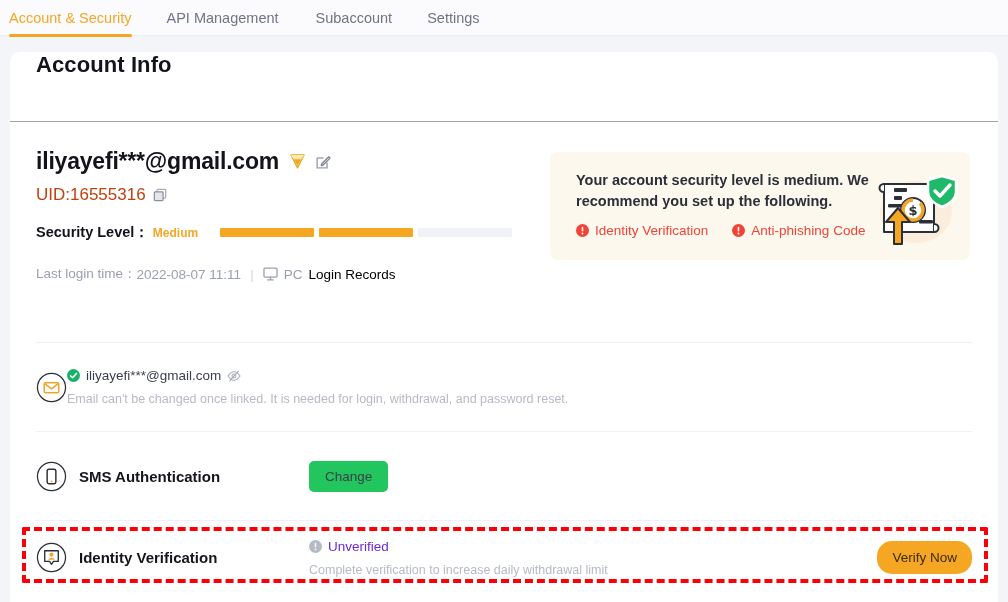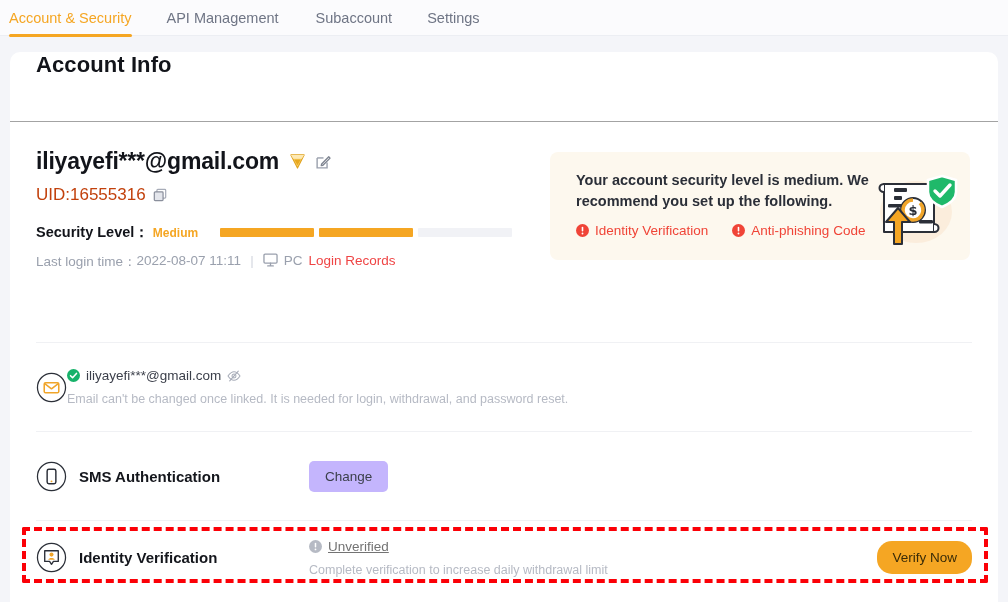--- a/index.html
+++ b/index.html
@@ -84,27 +84,27 @@
     display: flex; align-items: center;
     margin-top: 18px;
   }
   .seclevel-label { font-size: 14.5px; color: #12141a; font-weight: bold; }
   .seclevel-value { font-size: 12px; color: #f5a623; font-weight: bold; margin-left: 4px; }
   .bars { display: flex; gap: 5px; margin-left: 22px; }
   .bar { width: 94px; height: 9px; border-radius: 1px; background: #f1f2f6; }
   .bar.on { background: #f5a623; }
 
   .login-row {
-    display: flex; align-items: flex-start;
-    margin-top: 11px;
+    display: flex; align-items: center;
+    margin-top: 23px;
     font-size: 13.5px; color: #9aa0ad;
   }
   .login-sep { margin: 0 9px; color: #d3d6de; }
   .pc-ico { width: 15px; height: 14px; display: block; margin-right: 6px; }
-  .login-link { color: #ef4444; margin-left: 6px; cursor: pointer; }
+  .login-link { color: #000000; margin-left: 6px; cursor: pointer; }
 
   
   .recommend {
     position: absolute;
     left: 540px; top: 100px;
     width: 420px; height: 108px;
     background: #fdf8ee;
     border-radius: 8px;
     padding: 18px 0 0 26px;
   }
@@ -137,29 +137,29 @@
   .arow-name {
     font-size: 15px; font-weight: bold; color: #14161c;
     margin-left: 12px;
     width: 230px;
   }
   .arow-body { margin-left: 0; flex: 1; }
   .arow-val {
     display: flex; align-items: center; gap: 6px;
     font-size: 13.5px; color: #3b3f4a;
   }
-  .arow-val.muted { color: #737373; text-decoration: underline; }
+  .arow-val.muted { color: #6d28d9; }
   .check-ico { width: 13px; height: 13px; display: block; }
   .eye-ico { width: 14px; height: 12px; display: block; cursor: pointer; }
   .arow-desc {
     font-size: 12.5px; color: #b6bac4;
     margin-top: 9px;
   }
   .btn-change {
-    background: #c4b5fd; color: #3b3f4a;
+    background: #22c55e; color: #3b3f4a;
     border: none; border-radius: 5px;
     font-size: 13.5px; font-family: inherit;
     padding: 8px 16px; cursor: pointer;
   }
   .btn-verify {
     background: #f5a623; color: #3a2c08;
     border: none; border-radius: 15px;
     font-size: 13.5px; font-family: inherit;
     padding: 9px 15px; cursor: pointer;
   }

